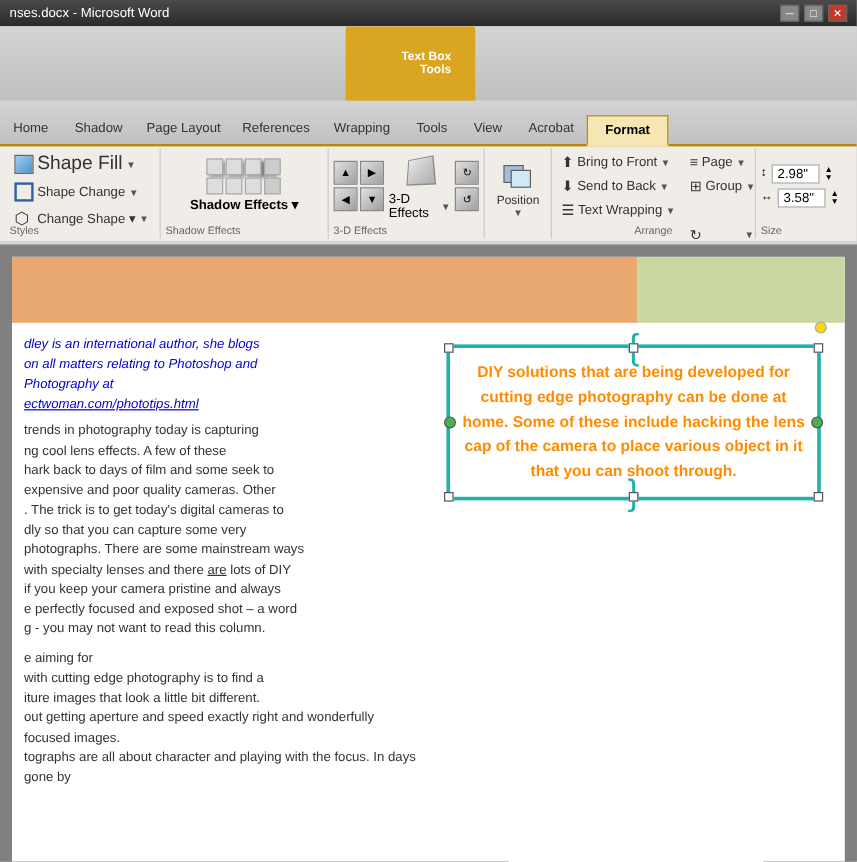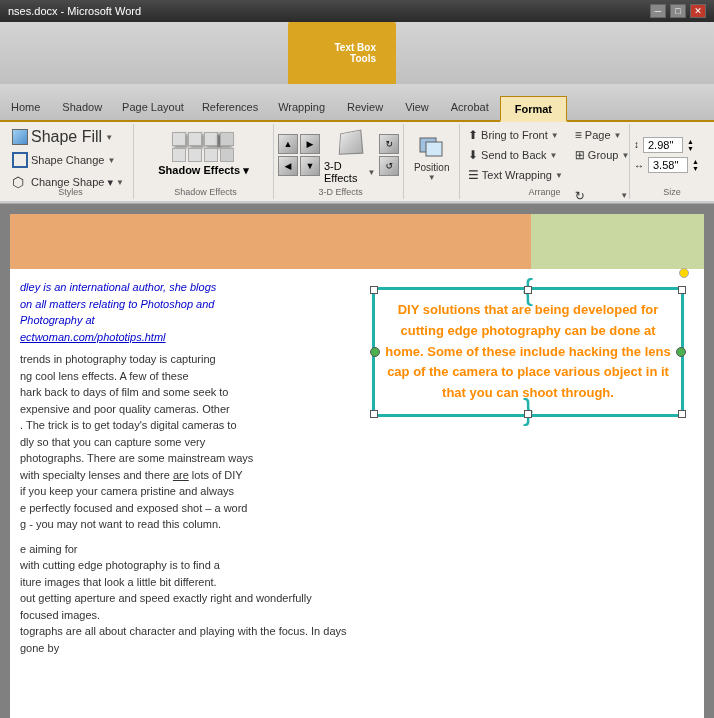--- a/index.html
+++ b/index.html
@@ -64,21 +64,20 @@
       display: flex;
       flex-direction: column;
       border-right: 1px solid #ccc;
       padding: 2px 4px;
       min-width: 60px;
       position: relative;
     }
     .ribbon-group-label {
       font-size: 9px;
       color: #666;
-      text-align: center;
       position: absolute;
       bottom: 2px;
       left: 4px; right: 0;
     }
     .ribbon-group-content {
       display: flex;
       flex-direction: column;
       gap: 2px;
       flex: 1;
       padding-bottom: 14px;
@@ -197,21 +196,21 @@
     <div style="display:flex; padding-left:288px; background: linear-gradient(to bottom, #d4d4d4, #c0c0c0);">
       <div style="background:#daa520; color:white; font-size:10px; font-weight:bold; text-align:right; padding:20px 20px; border-radius:2px 2px 0 0; width:108px;">Text Box Tools</div>
     </div>
 
     <div class="tab-strip">
       <div class="tab" style="font-size:11px; padding: 4px 10px;">Home</div>
       <div class="tab" style="font-size:11px; padding: 4px 10px;">Shadow</div>
       <div class="tab" style="font-size:11px; padding: 4px 8px;">Page Layout</div>
       <div class="tab" style="font-size:11px; padding: 4px 8px;">References</div>
       <div class="tab" style="font-size:11px; padding: 4px 10px;">Wrapping</div>
-      <div class="tab" style="font-size:11px; padding: 4px 10px;">Review</div>
+      <div class="tab" style="font-size:11px; padding: 4px 10px;">Tools</div>
       <div class="tab" style="font-size:11px; padding: 4px 10px;">View</div>
       <div class="tab" style="font-size:11px; padding: 4px 10px;">Acrobat</div>
       <div class="tab active" style="font-size:11px; padding: 0 14px; background:#f5e6b3; border:1px solid #b8860b; border-bottom:2px solid #f5e6b3; margin-bottom:-2px;">Format</div>
     </div>
   </div>
 
   <div class="ribbon-toolbar">
 
     <div class="ribbon-group" style="min-width:130px;">
       <div class="ribbon-group-content">

